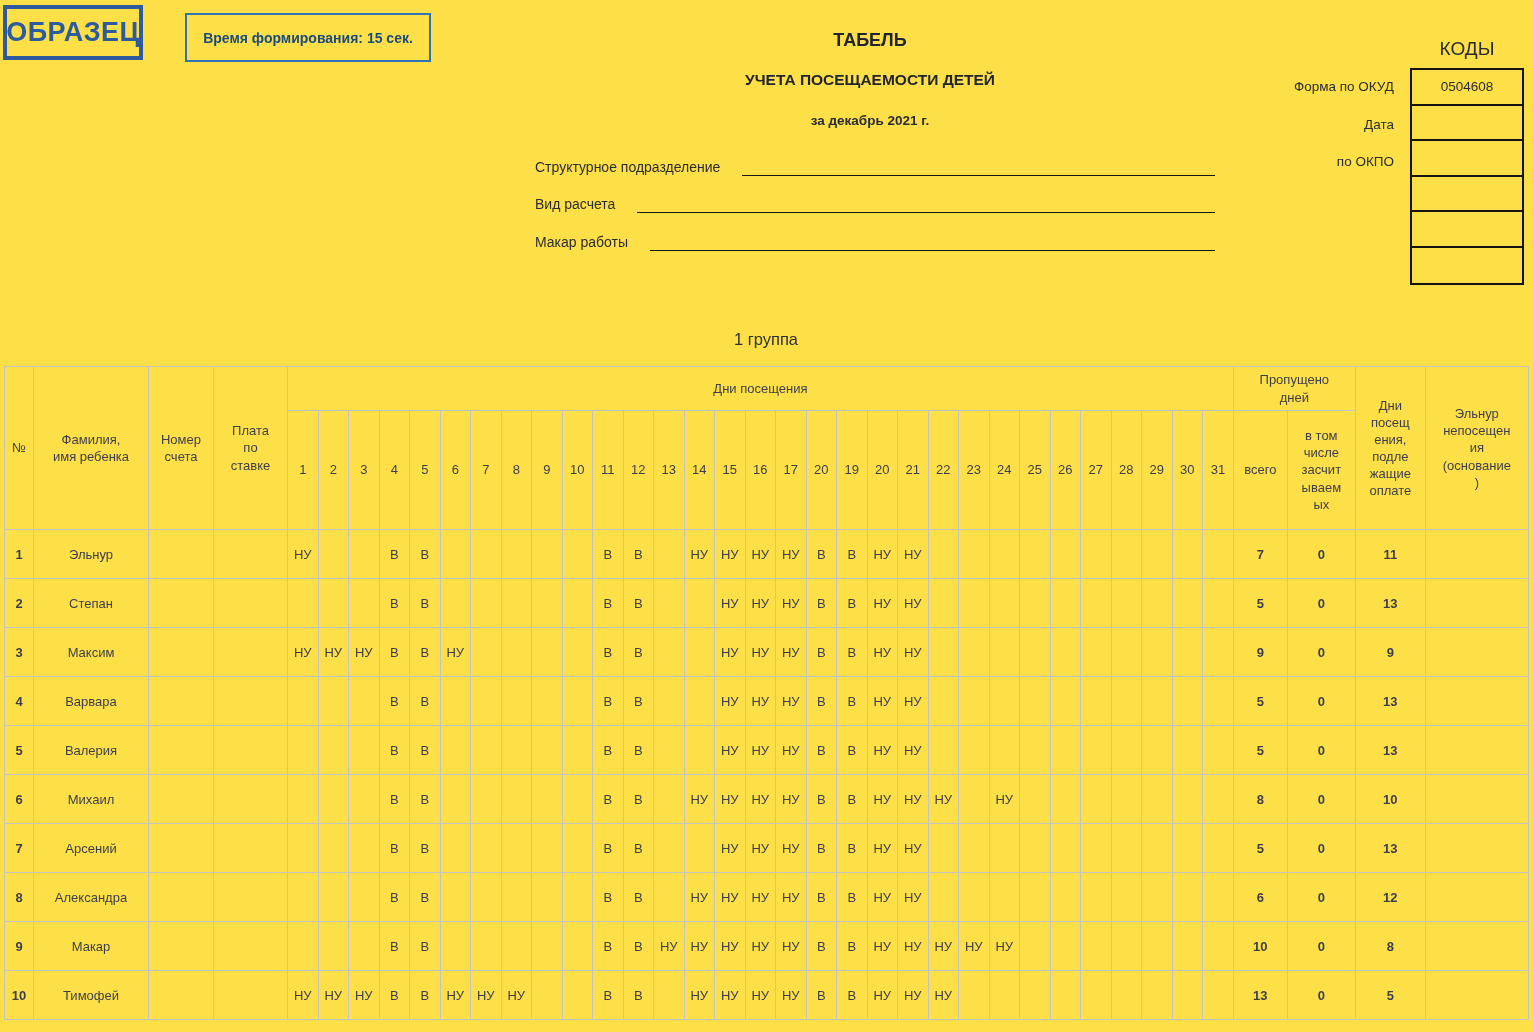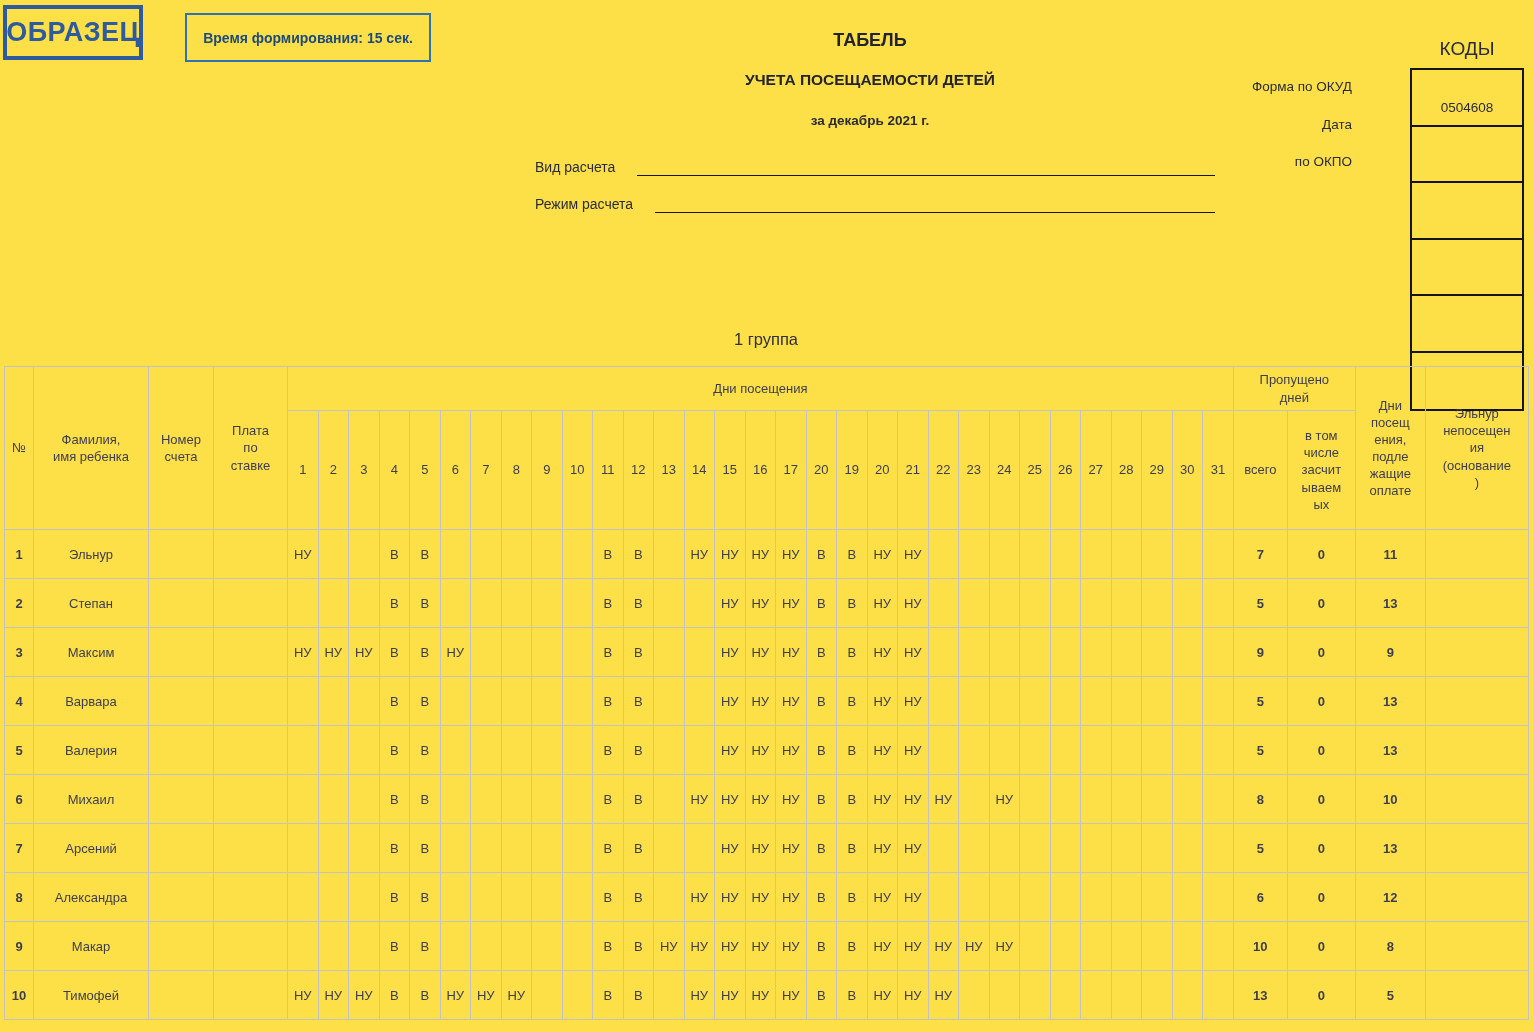--- a/index.html
+++ b/index.html
@@ -23,27 +23,27 @@
   
   .form-fields{position:absolute;left:535px;top:138px;width:680px;}
   .field-row{display:flex;align-items:flex-end;height:37.5px;}
   .field-label{font-size:14px;white-space:nowrap;padding-right:22px;padding-bottom:1px;color:#2b2b38;}
   .field-value{flex:1;border-bottom:1.5px solid #161616;text-align:center;
     font-size:13.5px;padding-bottom:2px;color:#2b2b38;white-space:pre;}
 
   
   .codes-title{position:absolute;left:1410px;top:38px;width:114px;text-align:center;
     font-size:19px;color:#2b2b38;}
-  .codes-labels{position:absolute;left:1188px;top:68px;width:172px;}
+  .codes-labels{position:absolute;left:1230px;top:68px;width:172px;}
   .codes-label{height:37.5px;display:flex;align-items:center;justify-content:flex-end;
     font-size:13.5px;color:#2b2b38;padding-right:8px;}
   .codes-box{position:absolute;left:1410px;top:68px;width:114px;box-sizing:border-box;
     border:2px solid #141414;}
   .codes-cell{height:35.5px;box-sizing:border-box;border-bottom:2px solid #141414;
-    display:flex;align-items:center;justify-content:center;font-size:13.5px;color:#2b2b38;margin-top:21px;}
+    display:flex;align-items:center;justify-content:center;font-size:13.5px;color:#2b2b38;}
   .codes-cell:last-child{border-bottom:none;}
 
   
   .group-title{position:absolute;left:4px;top:330px;width:1524px;text-align:center;
     font-size:16.5px;font-weight:normal;color:#2e2e3c;}
 
   
   .att-table{position:absolute;left:4px;top:366px;border-collapse:collapse;table-layout:fixed;
     width:1524px;}
   .att-table th,.att-table td{border:1px solid #c3c3c3;box-sizing:border-box;}
@@ -69,25 +69,29 @@
   <div class="gen-time">Время формирования: 15 сек.</div>
 
   <div class="title-block">
     <div class="title-main">ТАБЕЛЬ</div>
     <div class="title-sub">УЧЕТА ПОСЕЩАЕМОСТИ ДЕТЕЙ</div>
     <div class="title-period">за декабрь 2021 г.</div>
   </div>
 
   <div class="form-fields">
       <div class="field-row">
+        <span class="field-label">Структурное подразделение</span>
+        <span class="field-value"></span>
+      </div>
+      <div class="field-row">
         <span class="field-label">Вид расчета</span>
         <span class="field-value"></span>
       </div>
       <div class="field-row">
-        <span class="field-label">Режим расчета</span>
+        <span class="field-label">Макар работы</span>
         <span class="field-value"></span>
       </div>
     </div>
 
   <div class="codes-title">КОДЫ</div>
   <div class="codes-labels">
       <div class="codes-label">Форма по ОКУД</div>
       <div class="codes-label">Дата</div>
       <div class="codes-label">по ОКПО</div>
       <div class="codes-label"></div>

